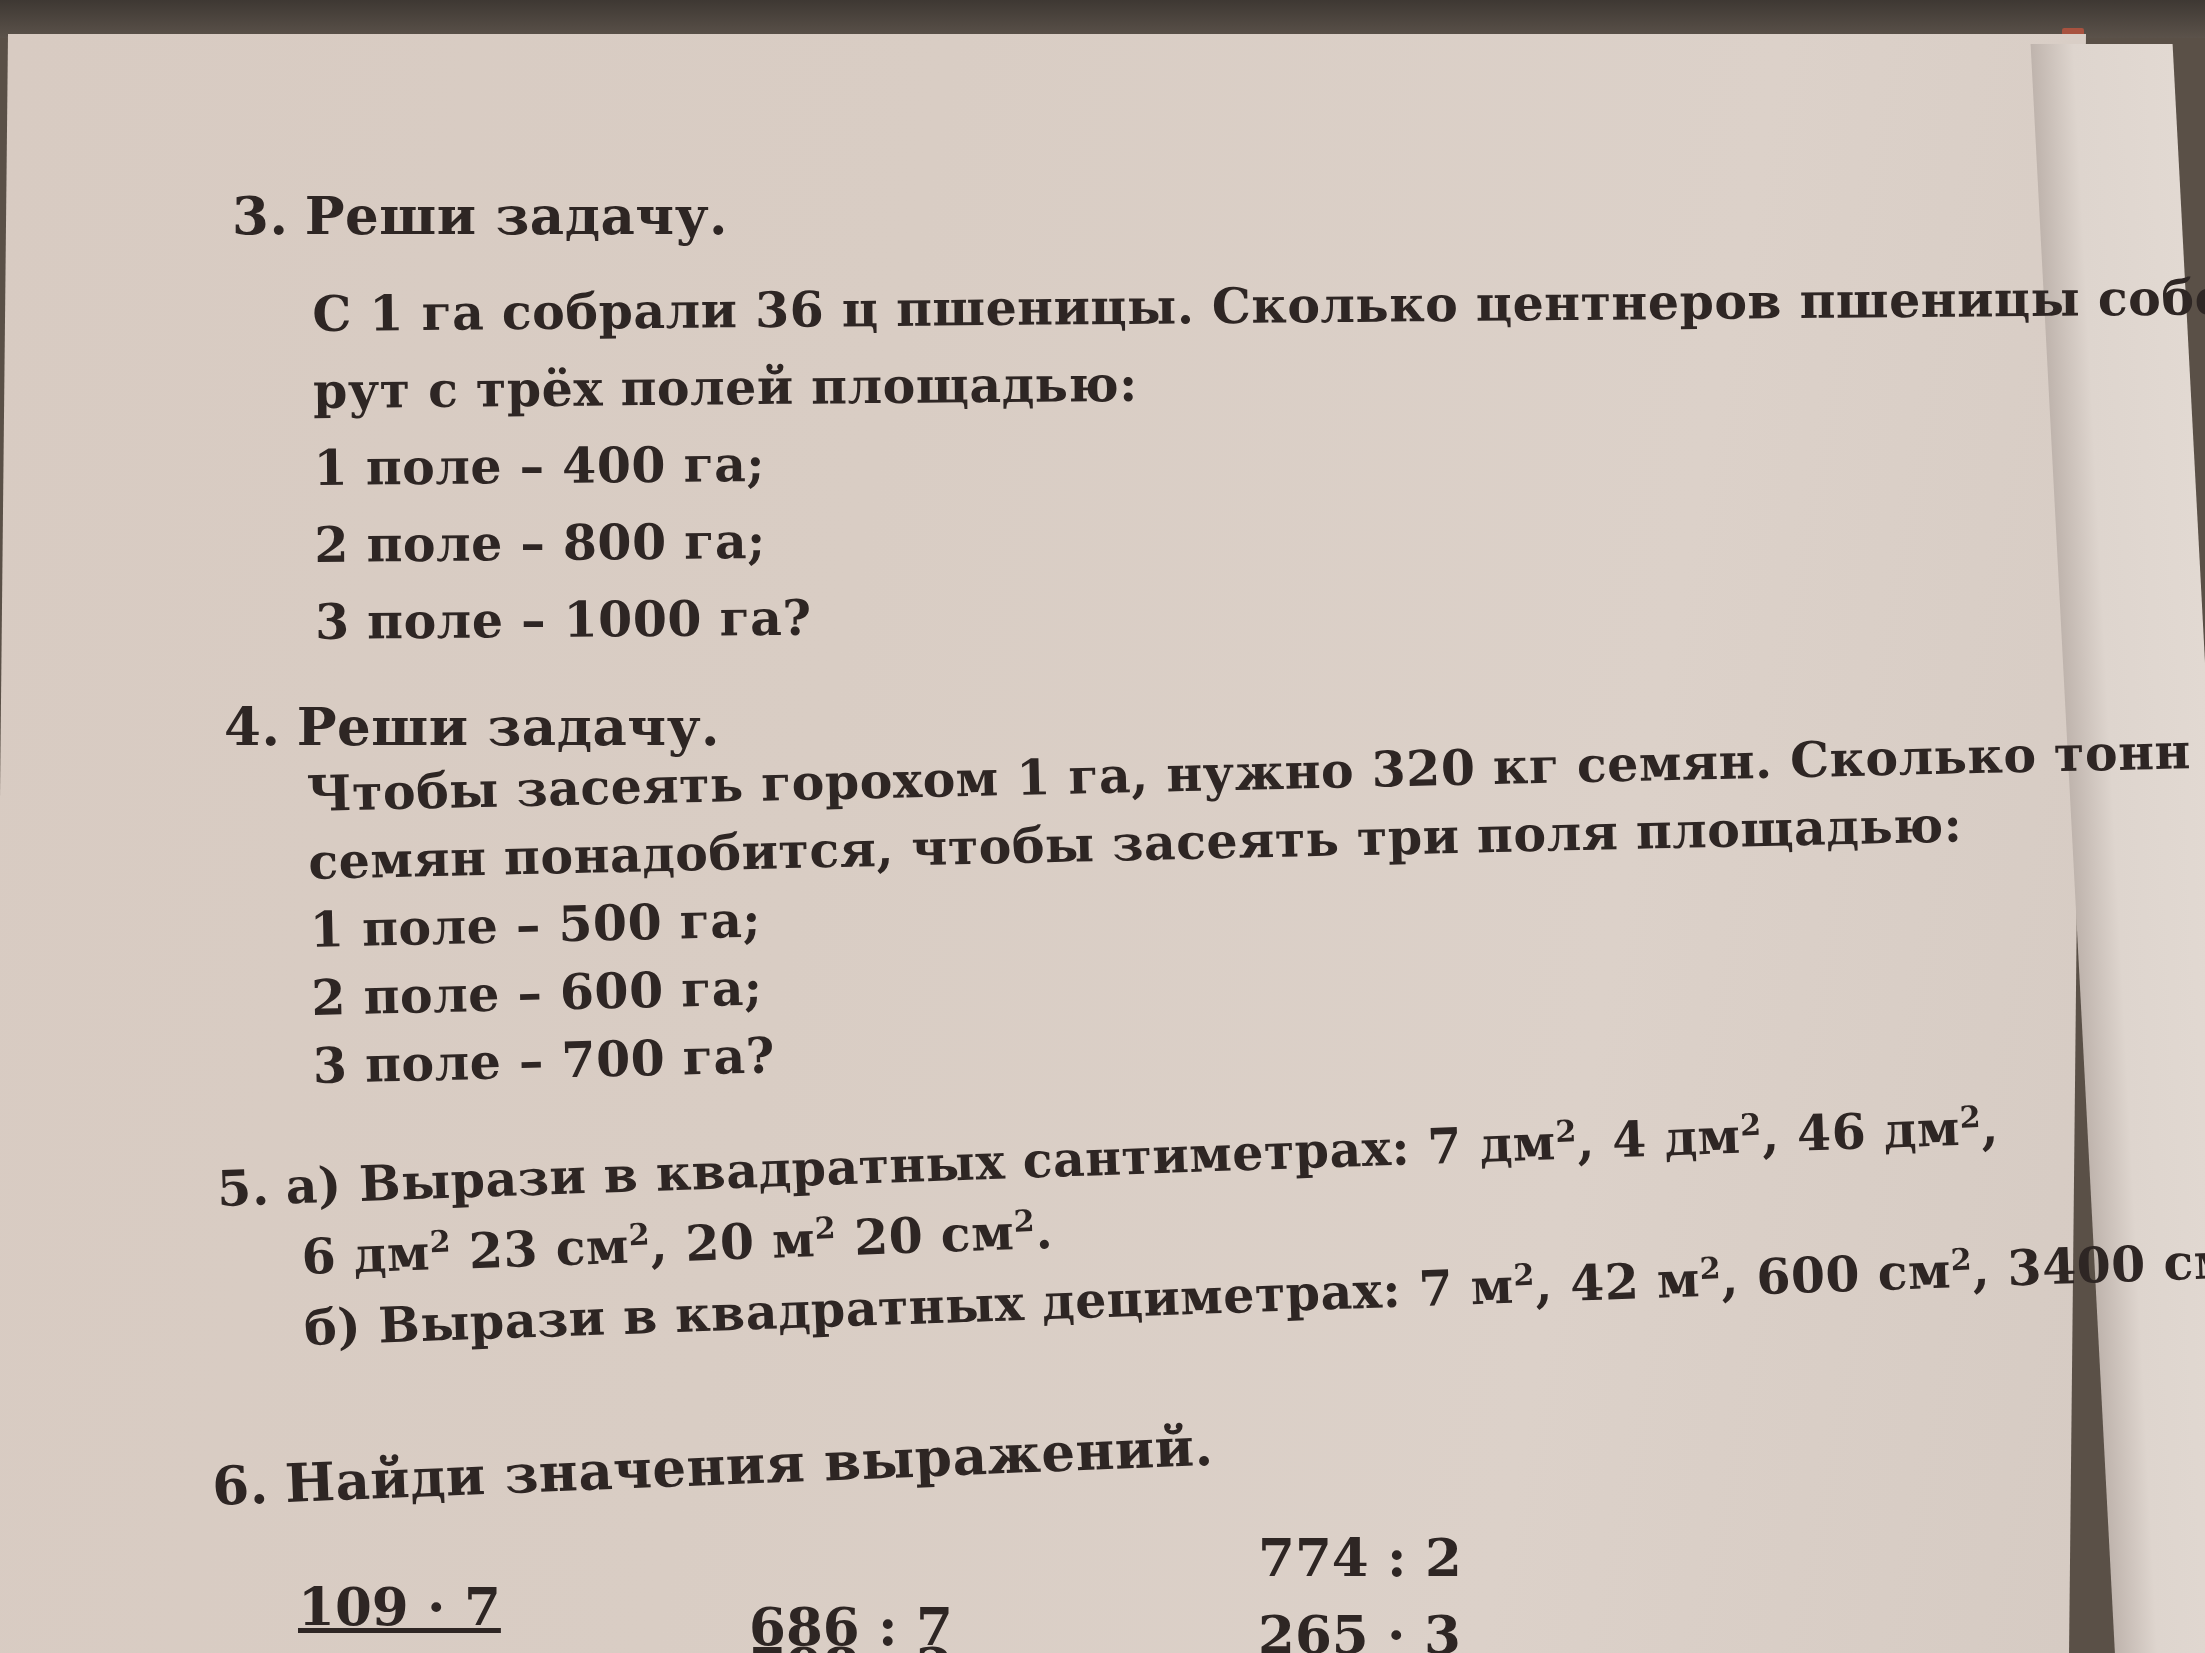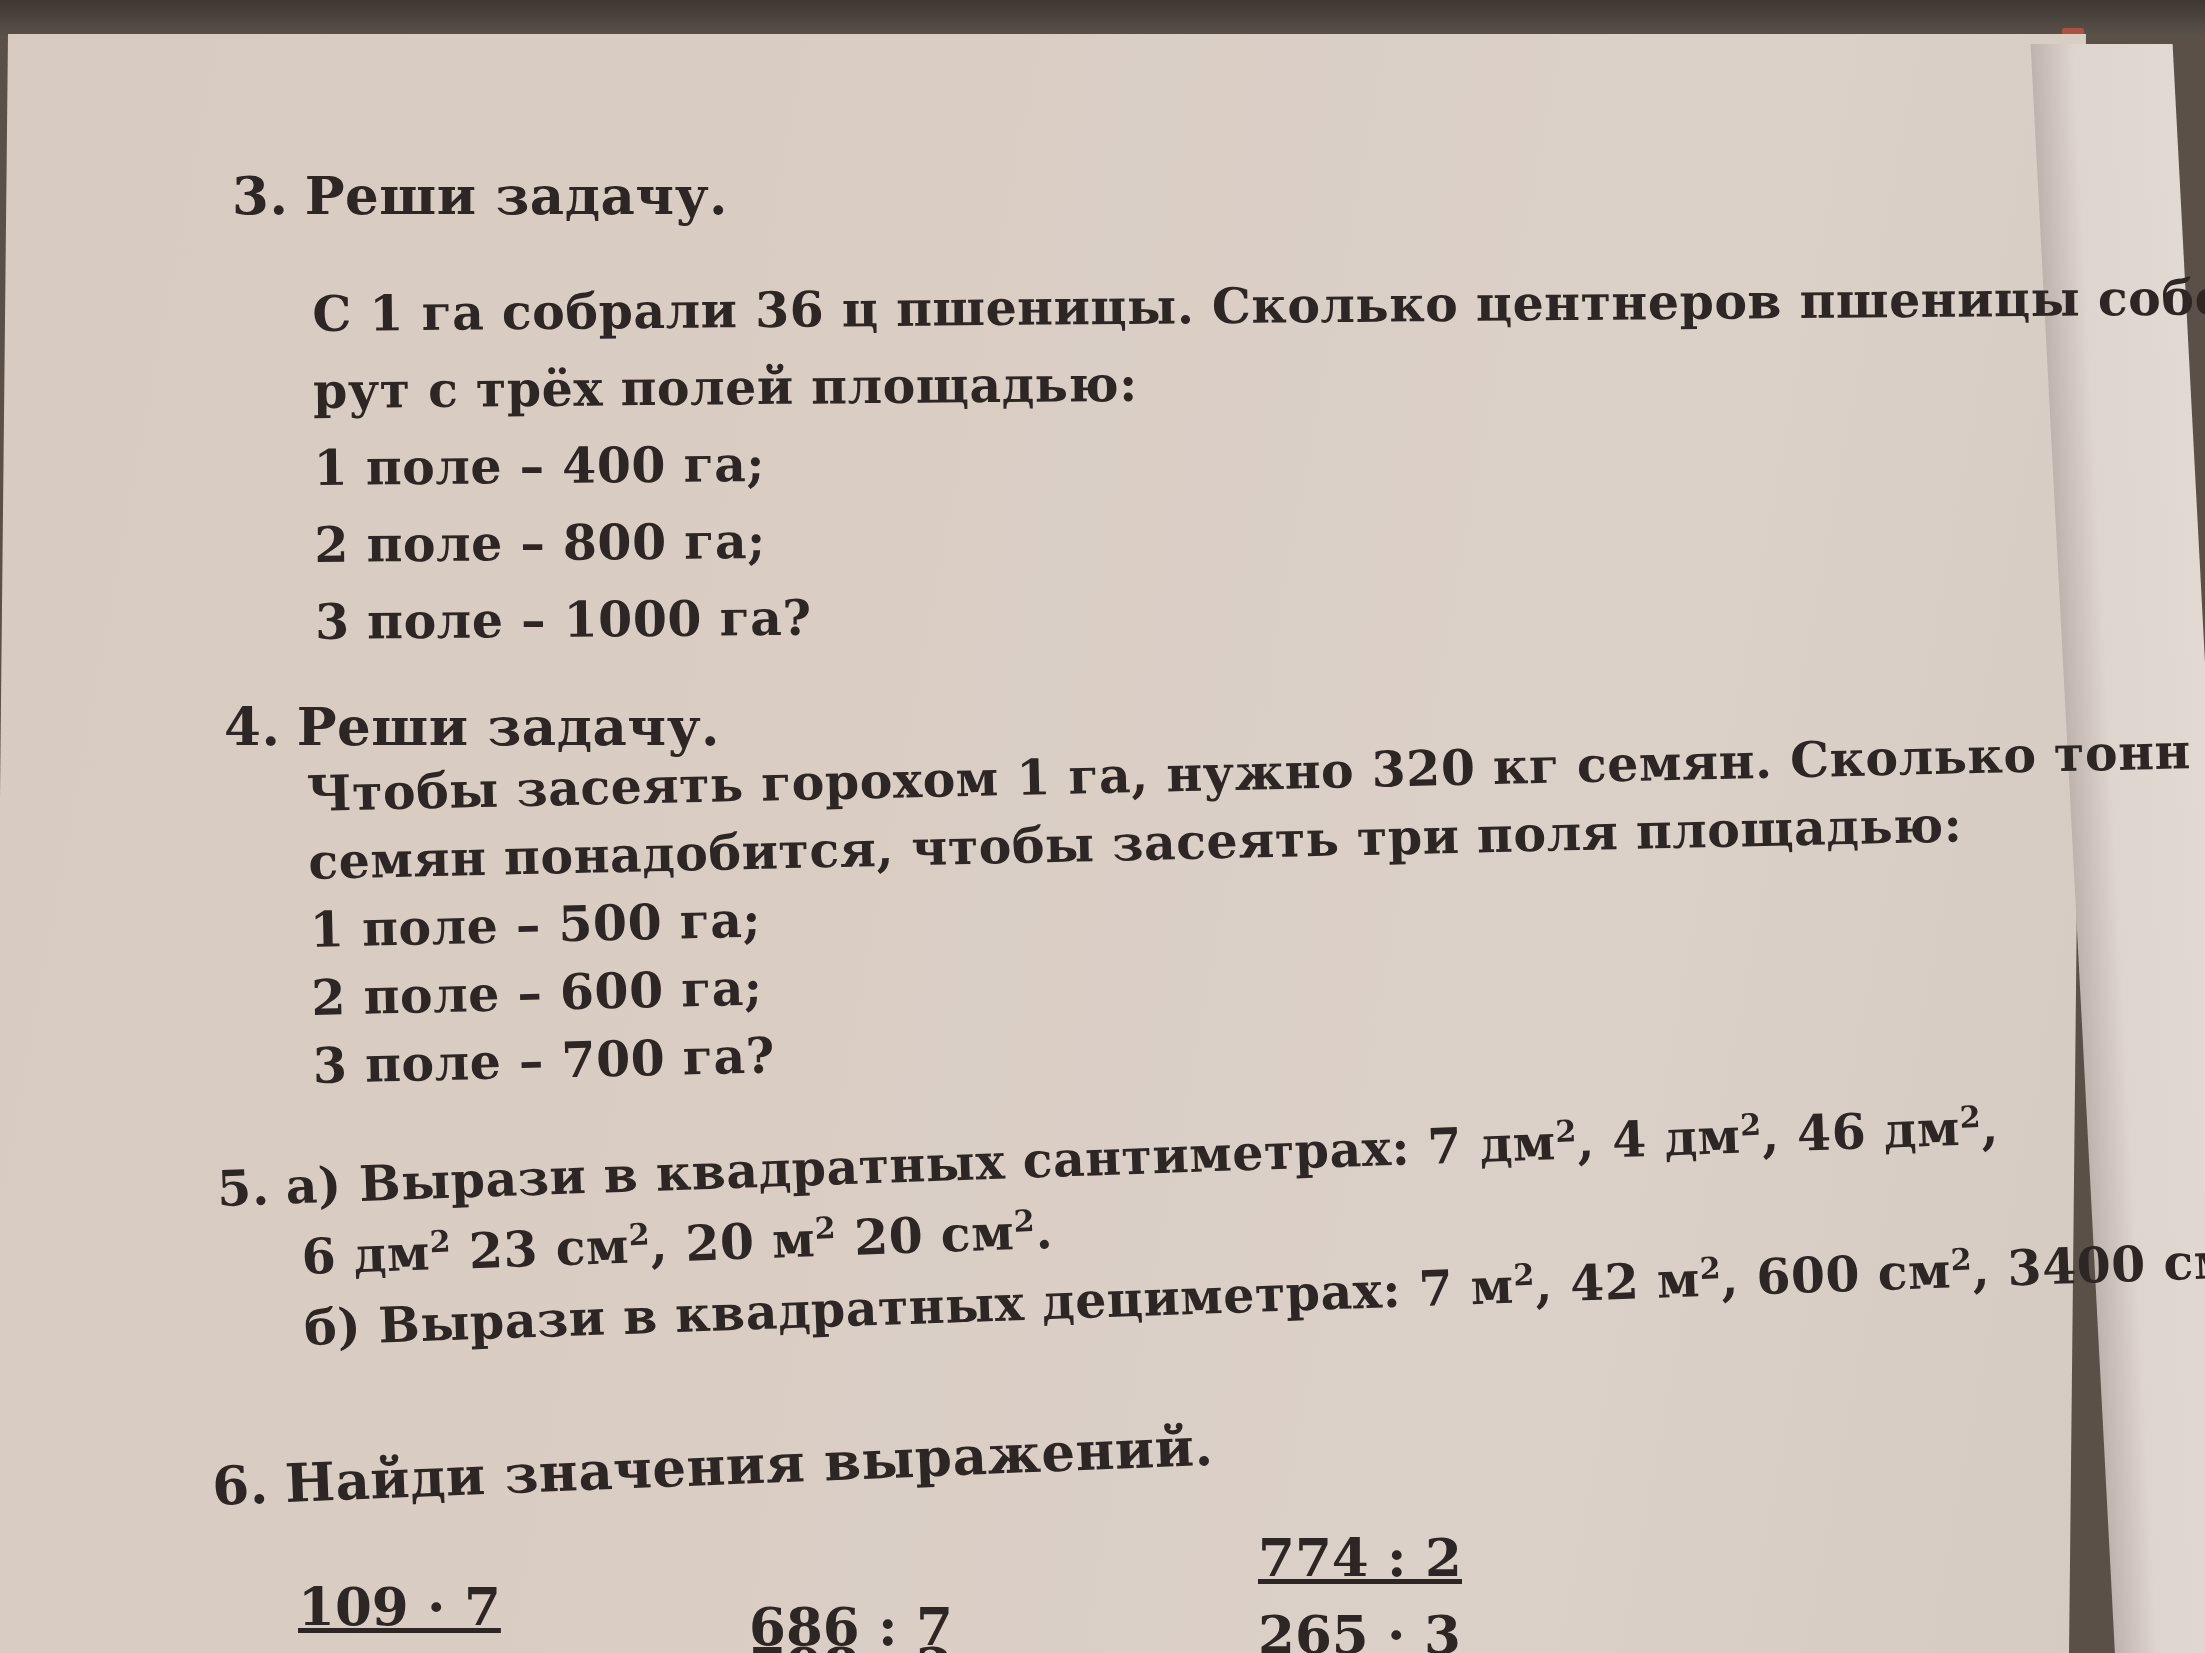--- a/index.html
+++ b/index.html
@@ -53,21 +53,21 @@
 </head>
 <body>
 
 <div class="bg-top"></div>
 <div class="red-edge"></div>
 <div class="page"></div>
 <div class="page-right"></div>
 
 <div class="content">
 
-  <div class="task" style="left:232px; top:164px;">
+  <div class="task" style="left:232px; top:184px;">
     <div class="heading">
       <span class="num">3.</span><span>Реши задачу.</span>
     </div>
   </div>
   <div class="task para" style="left:312px; top:276px; transform: rotate(-0.5deg);">
     <span class="line">С 1 га собрали 36 ц пшеницы. Сколько центнеров пшеницы собе-</span>
     <span class="line">рут с трёх полей площадью:</span>
     <span class="line">1 поле – 400 га;</span>
     <span class="line">2 поле – 800 га;</span>
     <span class="line">3 поле – 1000 га?</span>
@@ -110,18 +110,18 @@
     </span>
   </div>
 
   <div class="task" style="left:211px; top:1455px; transform: rotate(-2.3deg);">
     <div class="heading">
       <span class="num">6.</span><span>Найди значения выражений.</span>
     </div>
   </div>
   <div class="expr" style="left:298px; top:1575px;text-decoration:underline;">109 · 7</div>
   <div class="expr" style="left:749px; top:1553px;margin-top:42px;">686 : 7</div>
-  <div class="expr" style="left:1258px; top:1526px;text-decoration:underline;">774 : 2</div>
+  <div class="expr" style="left:1258px; top:1526px;">774 : 2</div>
   <div class="expr" style="left:1258px; top:1603px;">265 · 3</div>
   <div class="expr" style="left:749px; top:1635px;">798 : 2</div>
 
 </div>
 
 
 </body></html>

